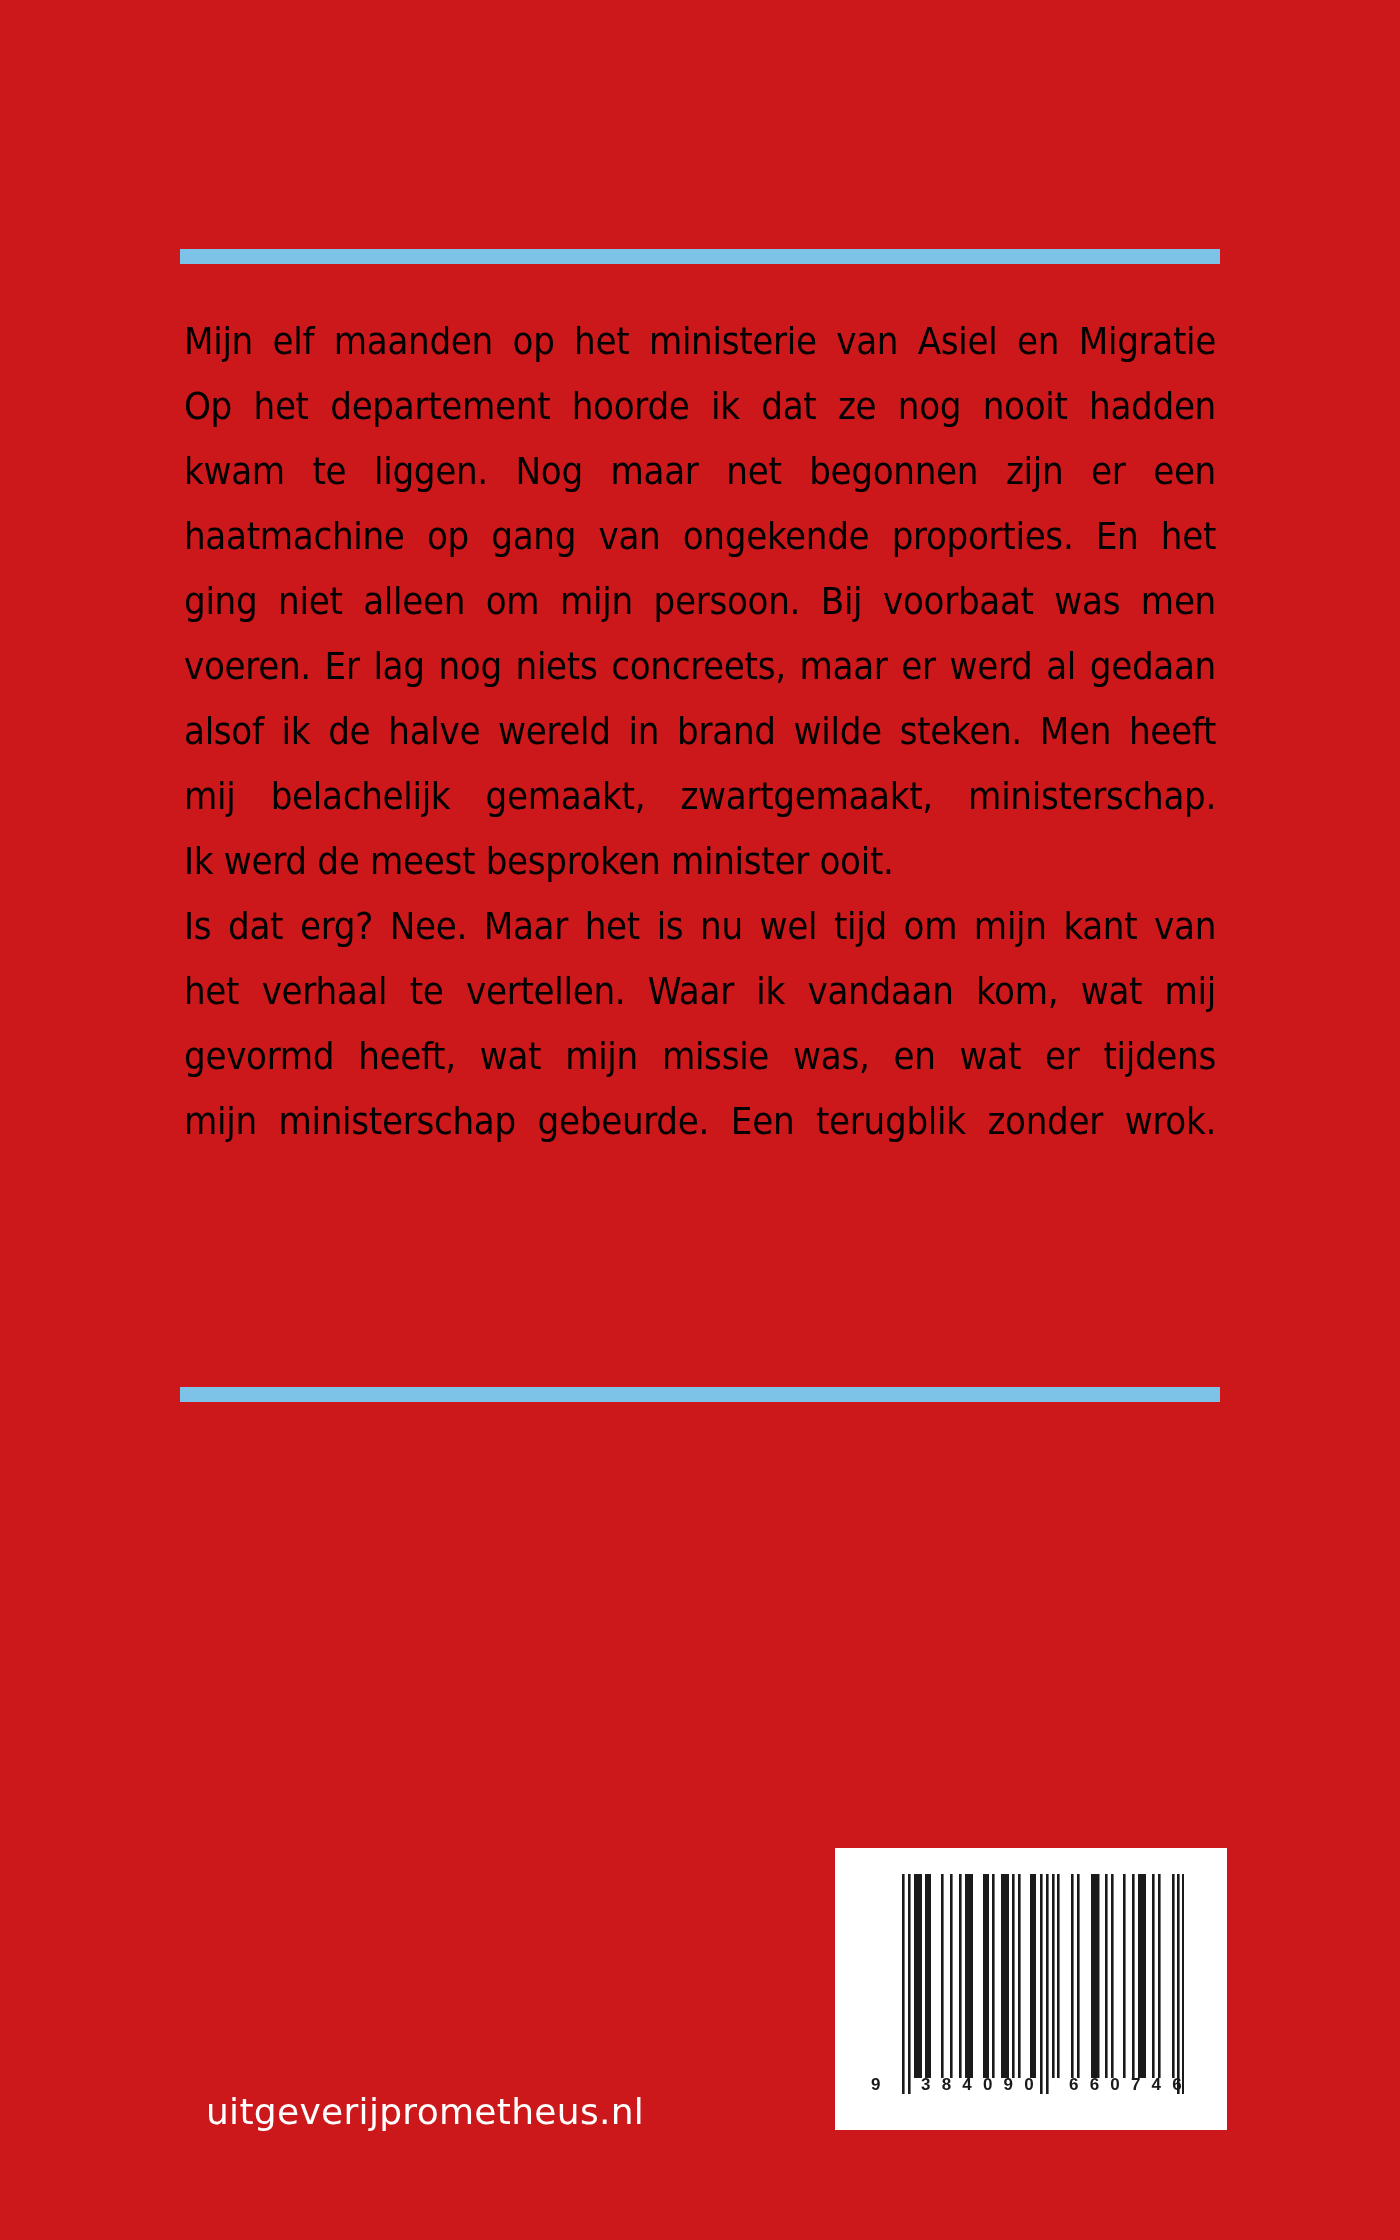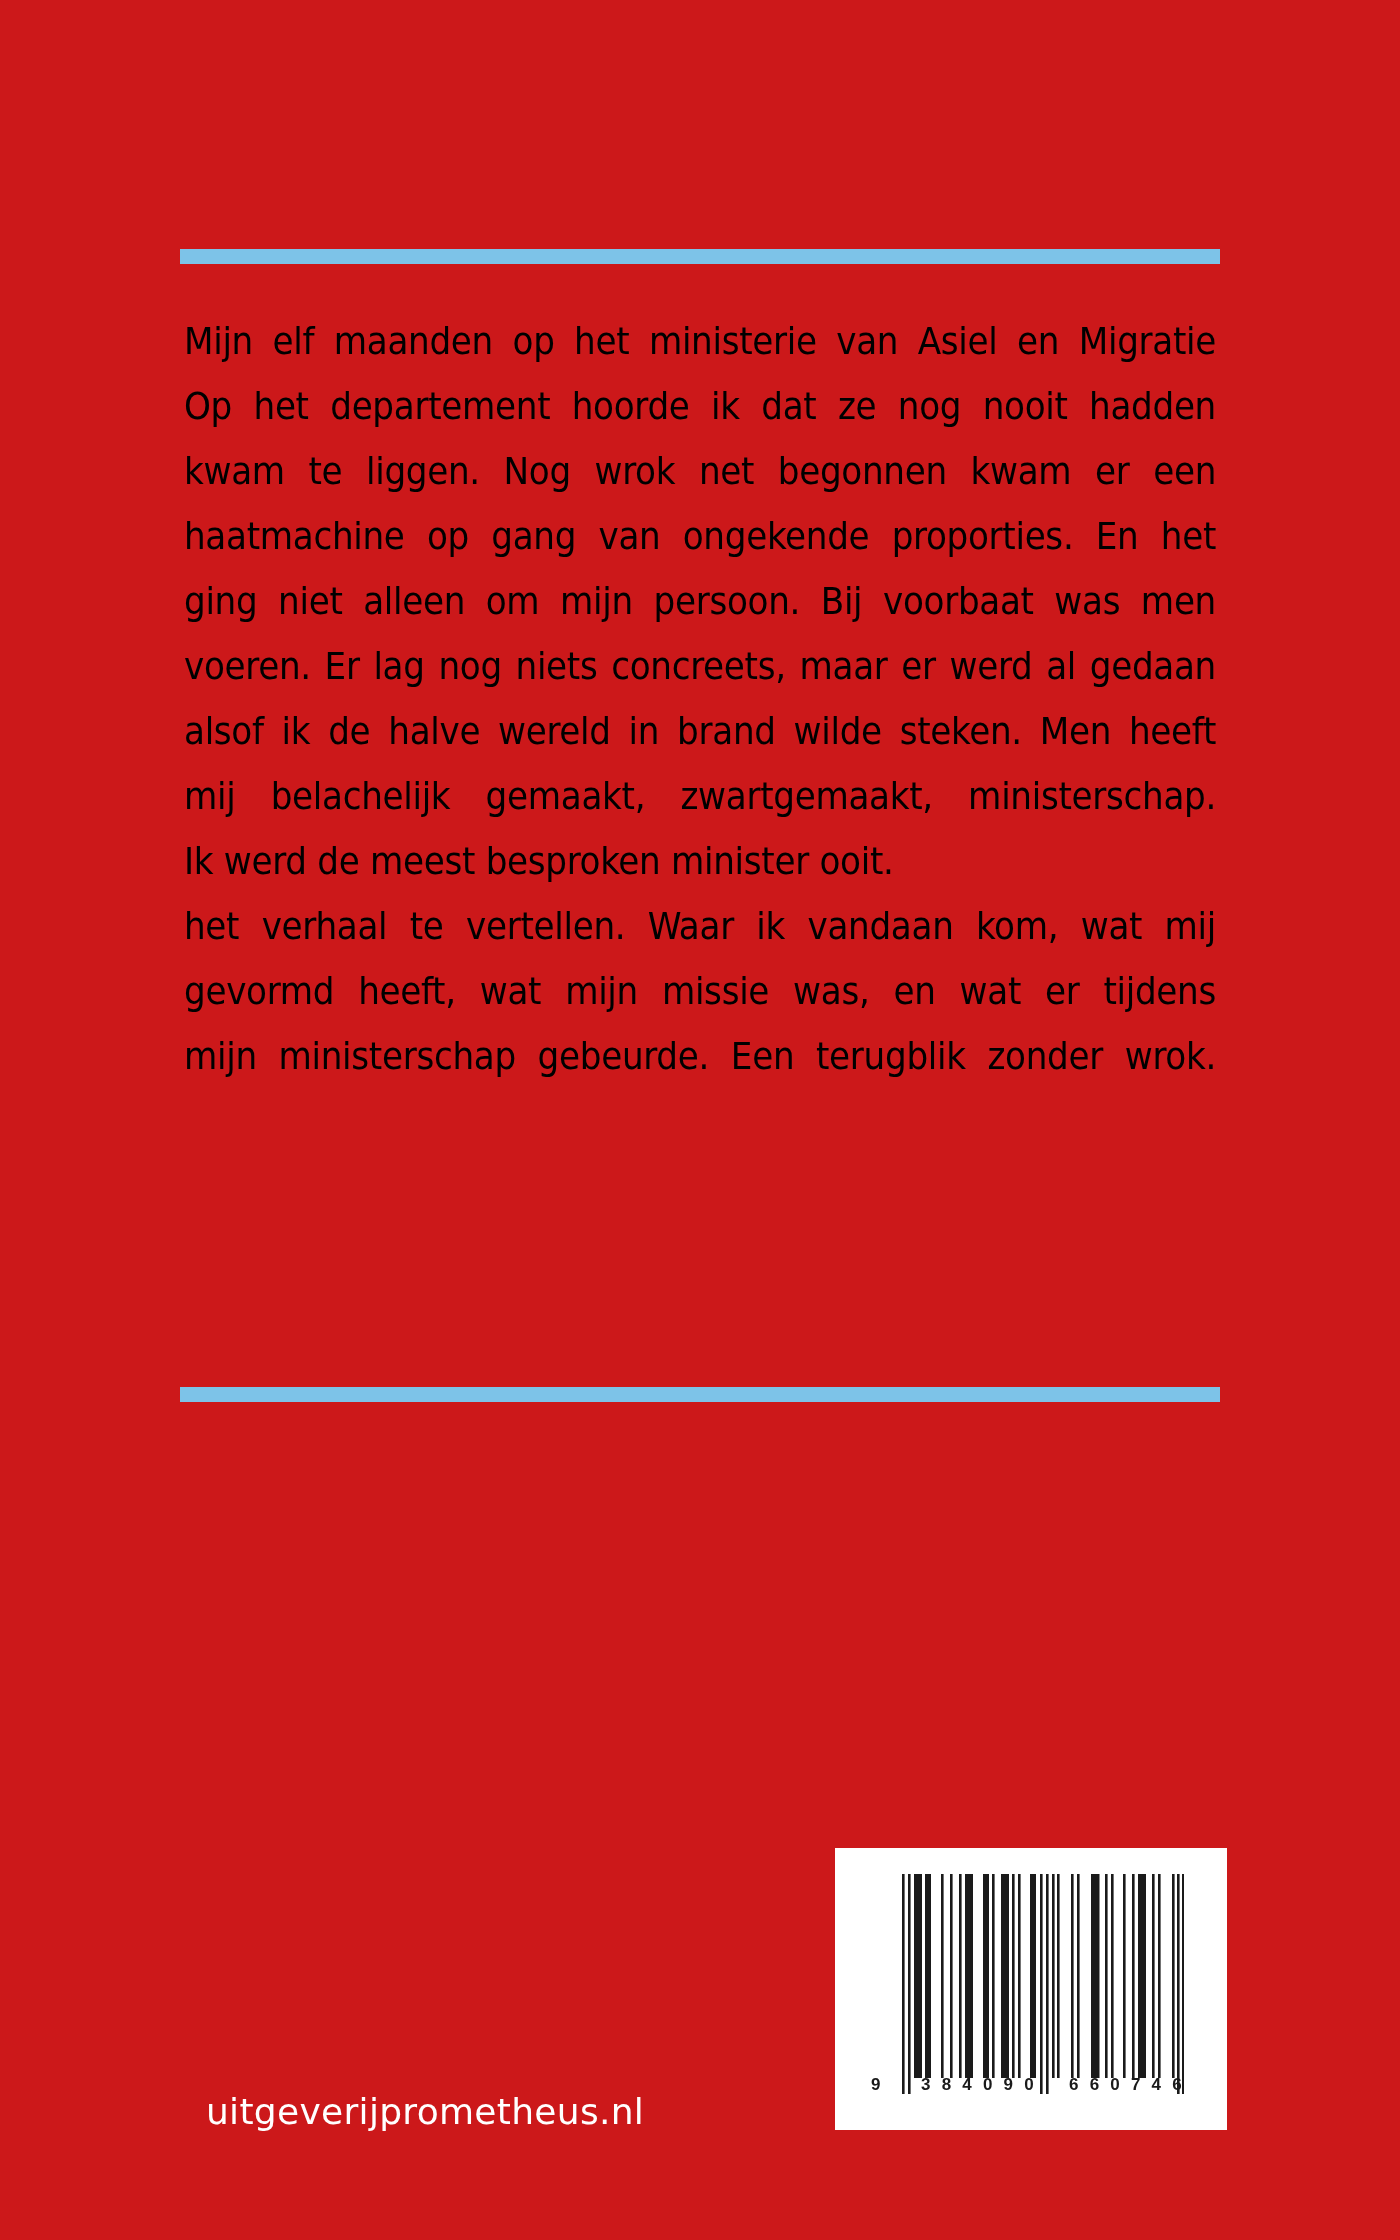--- a/index.html
+++ b/index.html
@@ -91,27 +91,28 @@
   }
 </style>
 </head>
 <body>
 
 <div class="rule top"></div>
 
 <div class="blurb">
   <span class="line">Mijn elf maanden op het ministerie van Asiel en Migratie</span>
   <span class="line">Op het departement hoorde ik dat ze nog nooit hadden</span>
-  <span class="line">kwam te liggen. Nog wrok net begonnen kwam er een</span>
+  <span class="line">kwam te liggen. Nog maar net begonnen zijn er een</span>
   <span class="line">haatmachine op gang van ongekende proporties. En het</span>
   <span class="line">ging niet alleen om mijn persoon. Bij voorbaat was men</span>
   <span class="line">voeren. Er lag nog niets concreets, maar er werd al gedaan</span>
   <span class="line">alsof ik de halve wereld in brand wilde steken. Men heeft</span>
   <span class="line">mij belachelijk gemaakt, zwartgemaakt, ministerschap.</span>
   <span class="line last">Ik werd de meest besproken minister ooit.</span>
+  <span class="line">Is dat erg? Nee. Maar het is nu wel tijd om mijn kant van</span>
   <span class="line">het verhaal te vertellen. Waar ik vandaan kom, wat mij</span>
   <span class="line">gevormd heeft, wat mijn missie was, en wat er tijdens</span>
   <span class="line">mijn ministerschap gebeurde. Een terugblik zonder wrok.</span>
 </div>
 
 <div class="rule bottom"></div>
 
 <div class="url">uitgeverijprometheus.nl</div>
 
 <div class="barcode-box">

